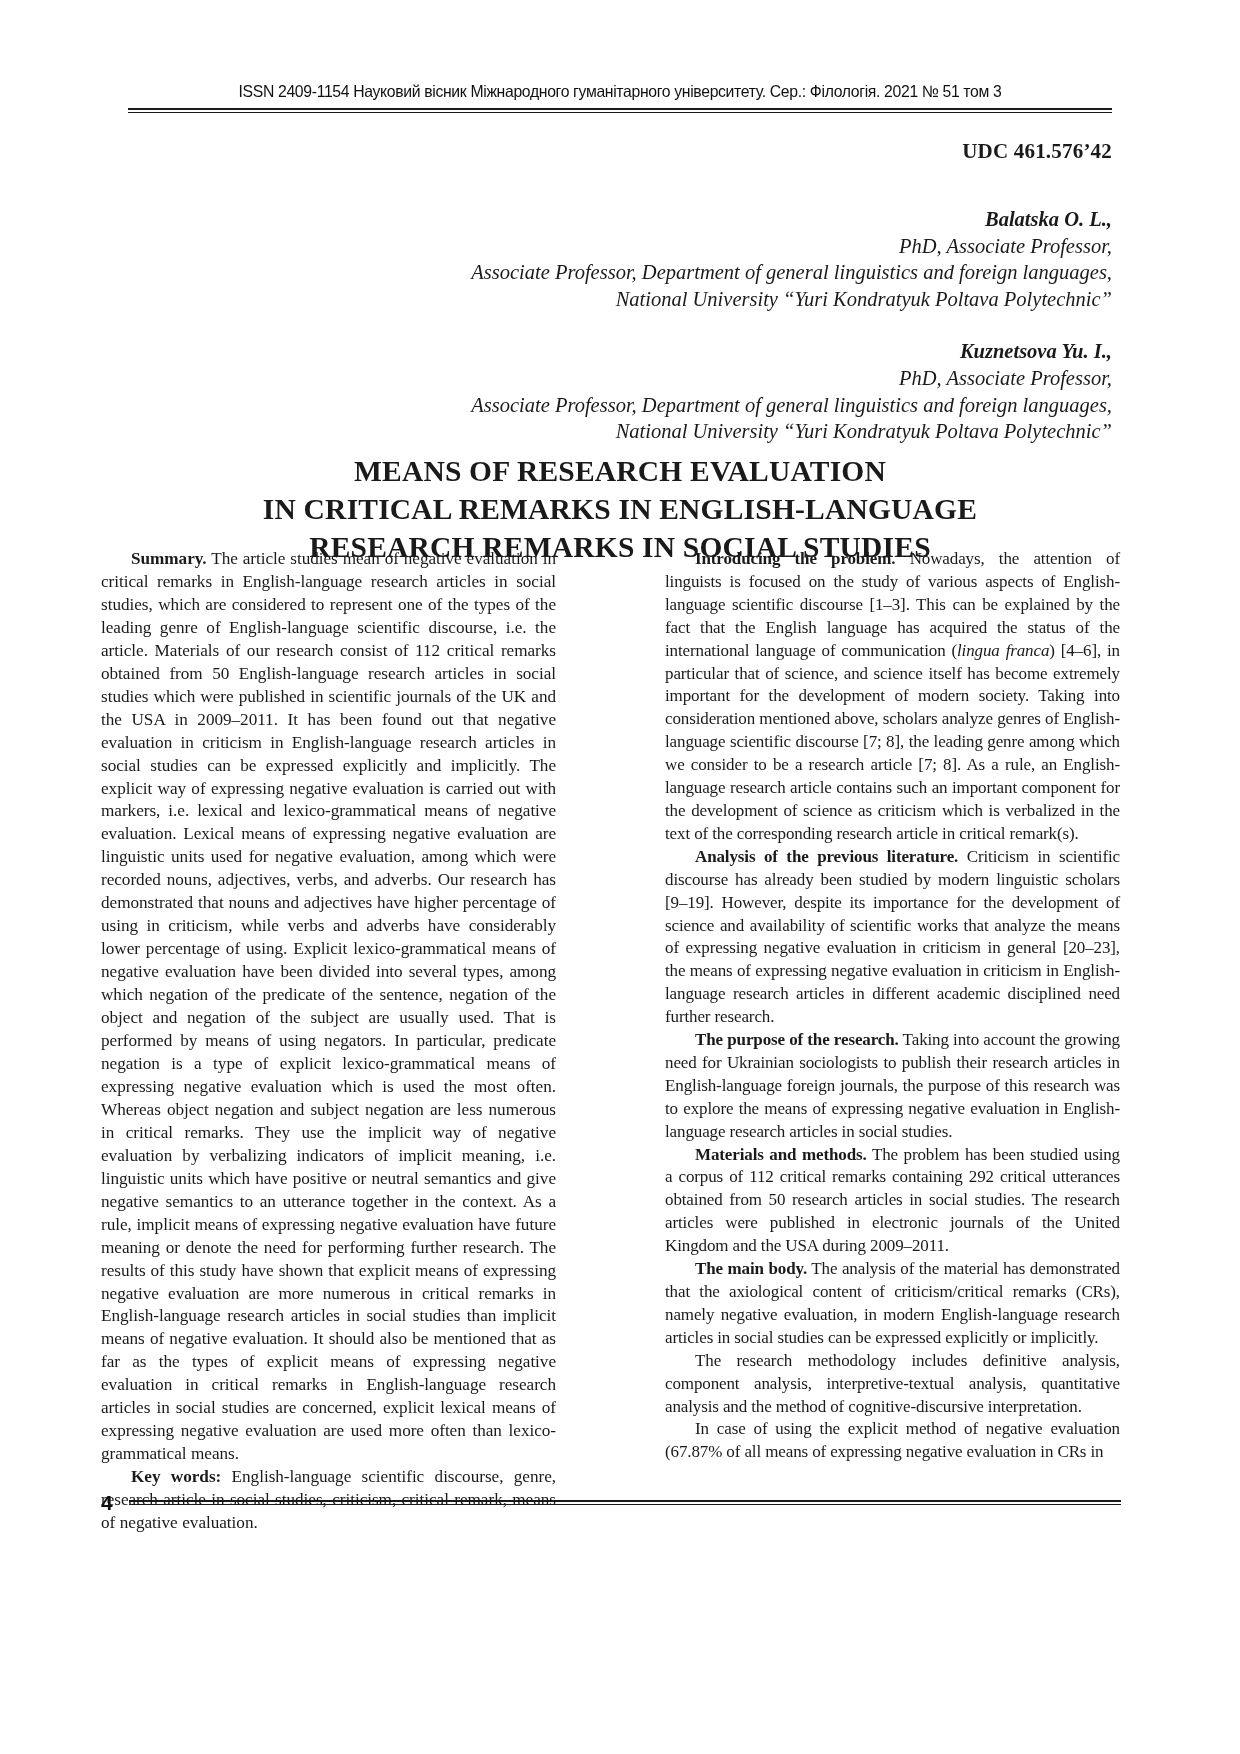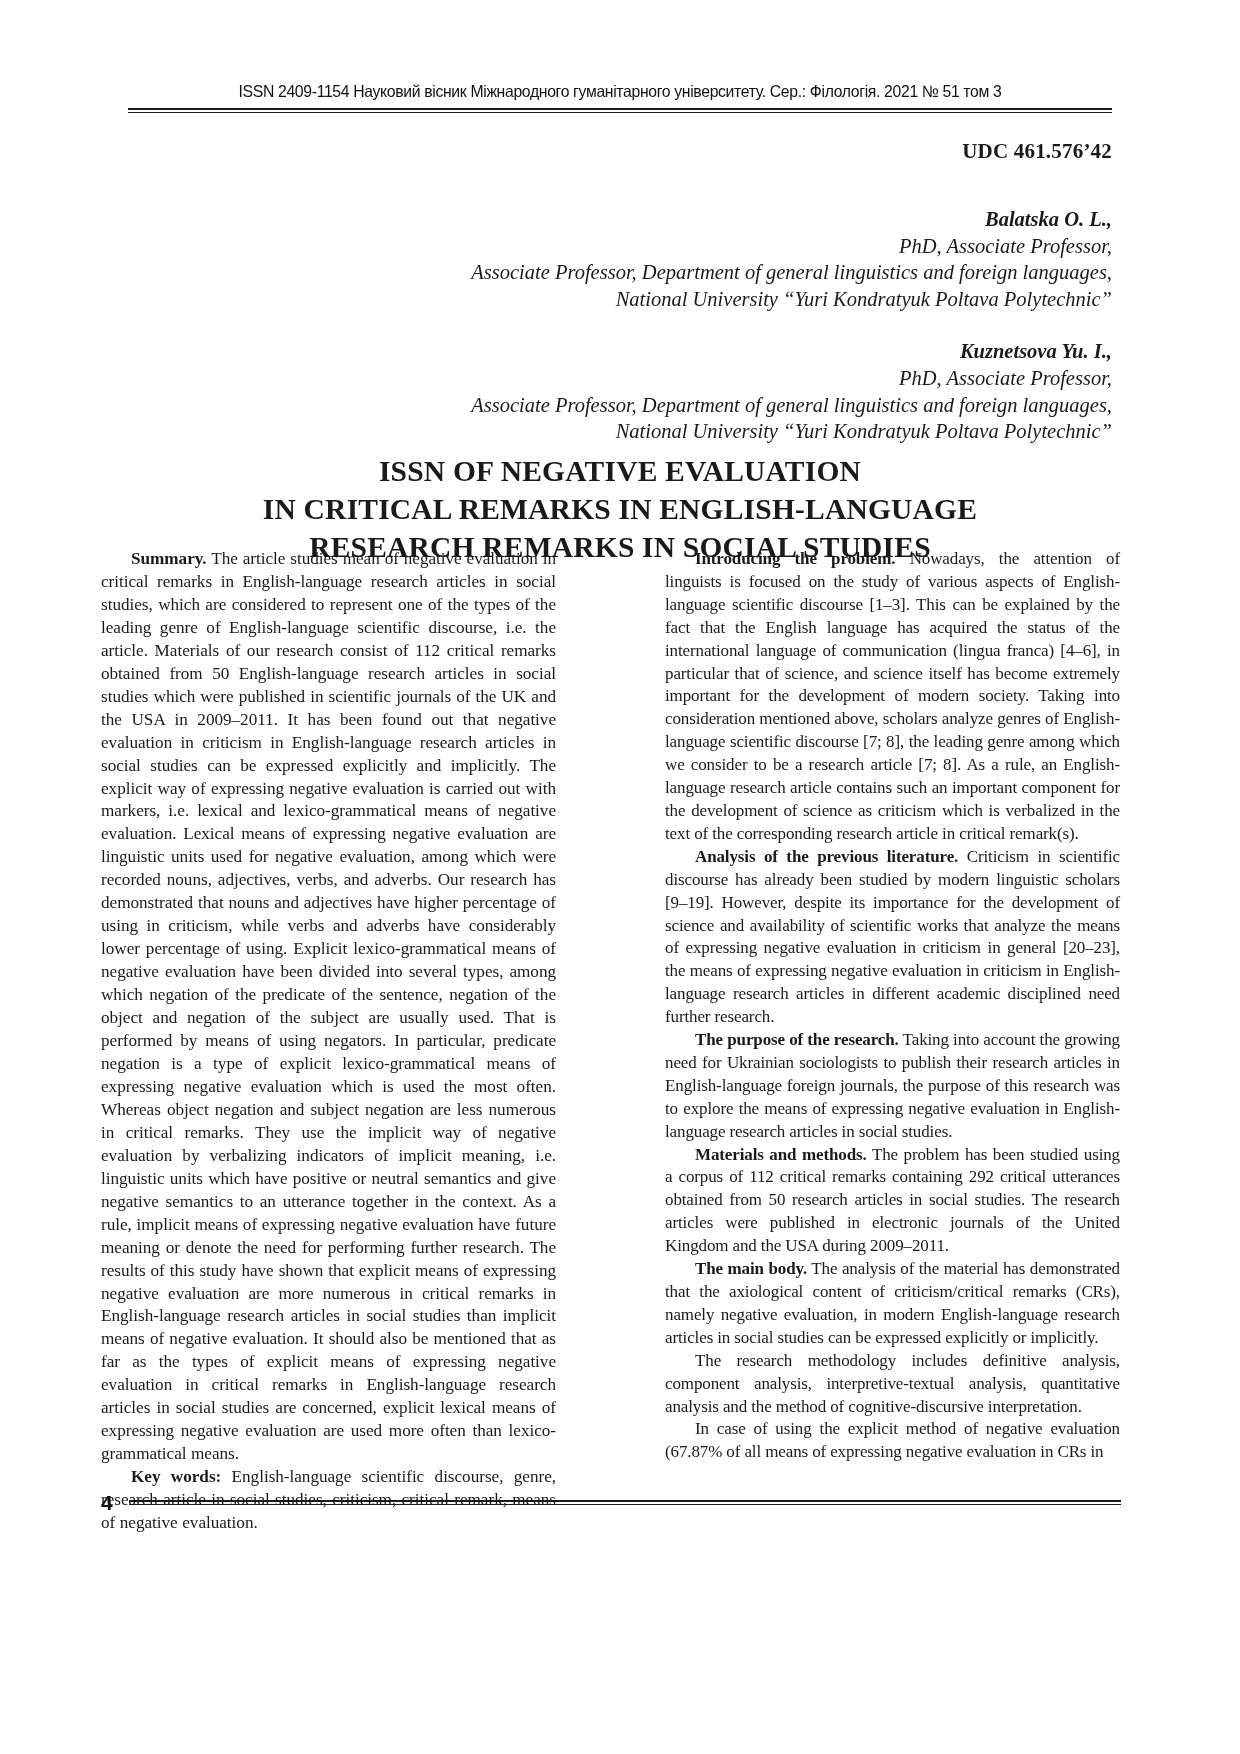--- a/index.html
+++ b/index.html
@@ -119,21 +119,21 @@
   .col-left p {
     letter-spacing: -0.04px;
     word-spacing: 0.3px;
   }
   .col-right p {
     font-size: 17.0px;
     line-height: 22.9px;
     letter-spacing: -0.12px;
   }
   .lead { font-weight: bold; margin-top: 20px; }
-  .ital { }
+  .ital { font-style: italic; }
 
   
   .footer {
     position: absolute;
     left: 101px;
     top: 1484px;
     width: 1020px;
     display: flex;
     align-items: center;
   }
@@ -173,21 +173,21 @@
     </div>
     <div class="author-block">
       <div class="author-name">Kuznetsova Yu. I.,</div>
       <div class="author-line">PhD, Associate Professor,</div>
       <div class="author-line">Associate Professor, Department of general linguistics and foreign languages,</div>
       <div class="author-line">National University “Yuri Kondratyuk Poltava Polytechnic”</div>
     </div>
   </div>
 
   <h1 class="title">
-    <div class="title-line">ISSN OF NEGATIVE EVALUATION</div>
+    <div class="title-line">MEANS OF RESEARCH EVALUATION</div>
     <div class="title-line">IN CRITICAL REMARKS IN ENGLISH-LANGUAGE</div>
     <div class="title-line">RESEARCH REMARKS IN SOCIAL STUDIES</div>
   </h1>
 
   <div class="cols">
 
     <div class="col col-left">
       <p><span class="lead">Summary.</span><span> The article studies mean of negative evaluation in critical remarks in English-language research articles in social studies, which are considered to represent one of the types of the leading genre of English-language scientific discourse, i.e. the article. Materials of our research consist of 112 critical remarks obtained from 50 English-language research articles in social studies which were published in scientific journals of the UK and the USA in 2009–2011. It has been found out that negative evaluation in criticism in English-language research articles in social studies can be expressed explicitly and implicitly. The explicit way of expressing negative evaluation is carried out with markers, i.e. lexical and lexico-grammatical means of negative evaluation. Lexical means of expressing negative evaluation are linguistic units used for negative evaluation, among which were recorded nouns, adjectives, verbs, and adverbs. Our research has demonstrated that nouns and adjectives have higher percentage of using in criticism, while verbs and adverbs have considerably lower percentage of using. Explicit lexico-grammatical means of negative evaluation have been divided into several types, among which negation of the predicate of the sentence, negation of the object and negation of the subject are usually used. That is performed by means of using negators. In particular, predicate negation is a type of explicit lexico-grammatical means of expressing negative evaluation which is used the most often. Whereas object negation and subject negation are less numerous in critical remarks. They use the implicit way of negative evaluation by verbalizing indicators of implicit meaning, i.e. linguistic units which have positive or neutral semantics and give negative semantics to an utterance together in the context. As a rule, implicit means of expressing negative evaluation have future meaning or denote the need for performing further research. The results of this study have shown that explicit means of expressing negative evaluation are more numerous in critical remarks in English-language research articles in social studies than implicit means of negative evaluation. It should also be mentioned that as far as the types of explicit means of expressing negative evaluation in critical remarks in English-language research articles in social studies are concerned, explicit lexical means of expressing negative evaluation are used more often than lexico-grammatical means.</span></p>
       <p><span class="lead">Key words:</span><span> English-language scientific discourse, genre, research article in social studies, criticism, critical remark, means of negative evaluation.</span></p>
     </div>

